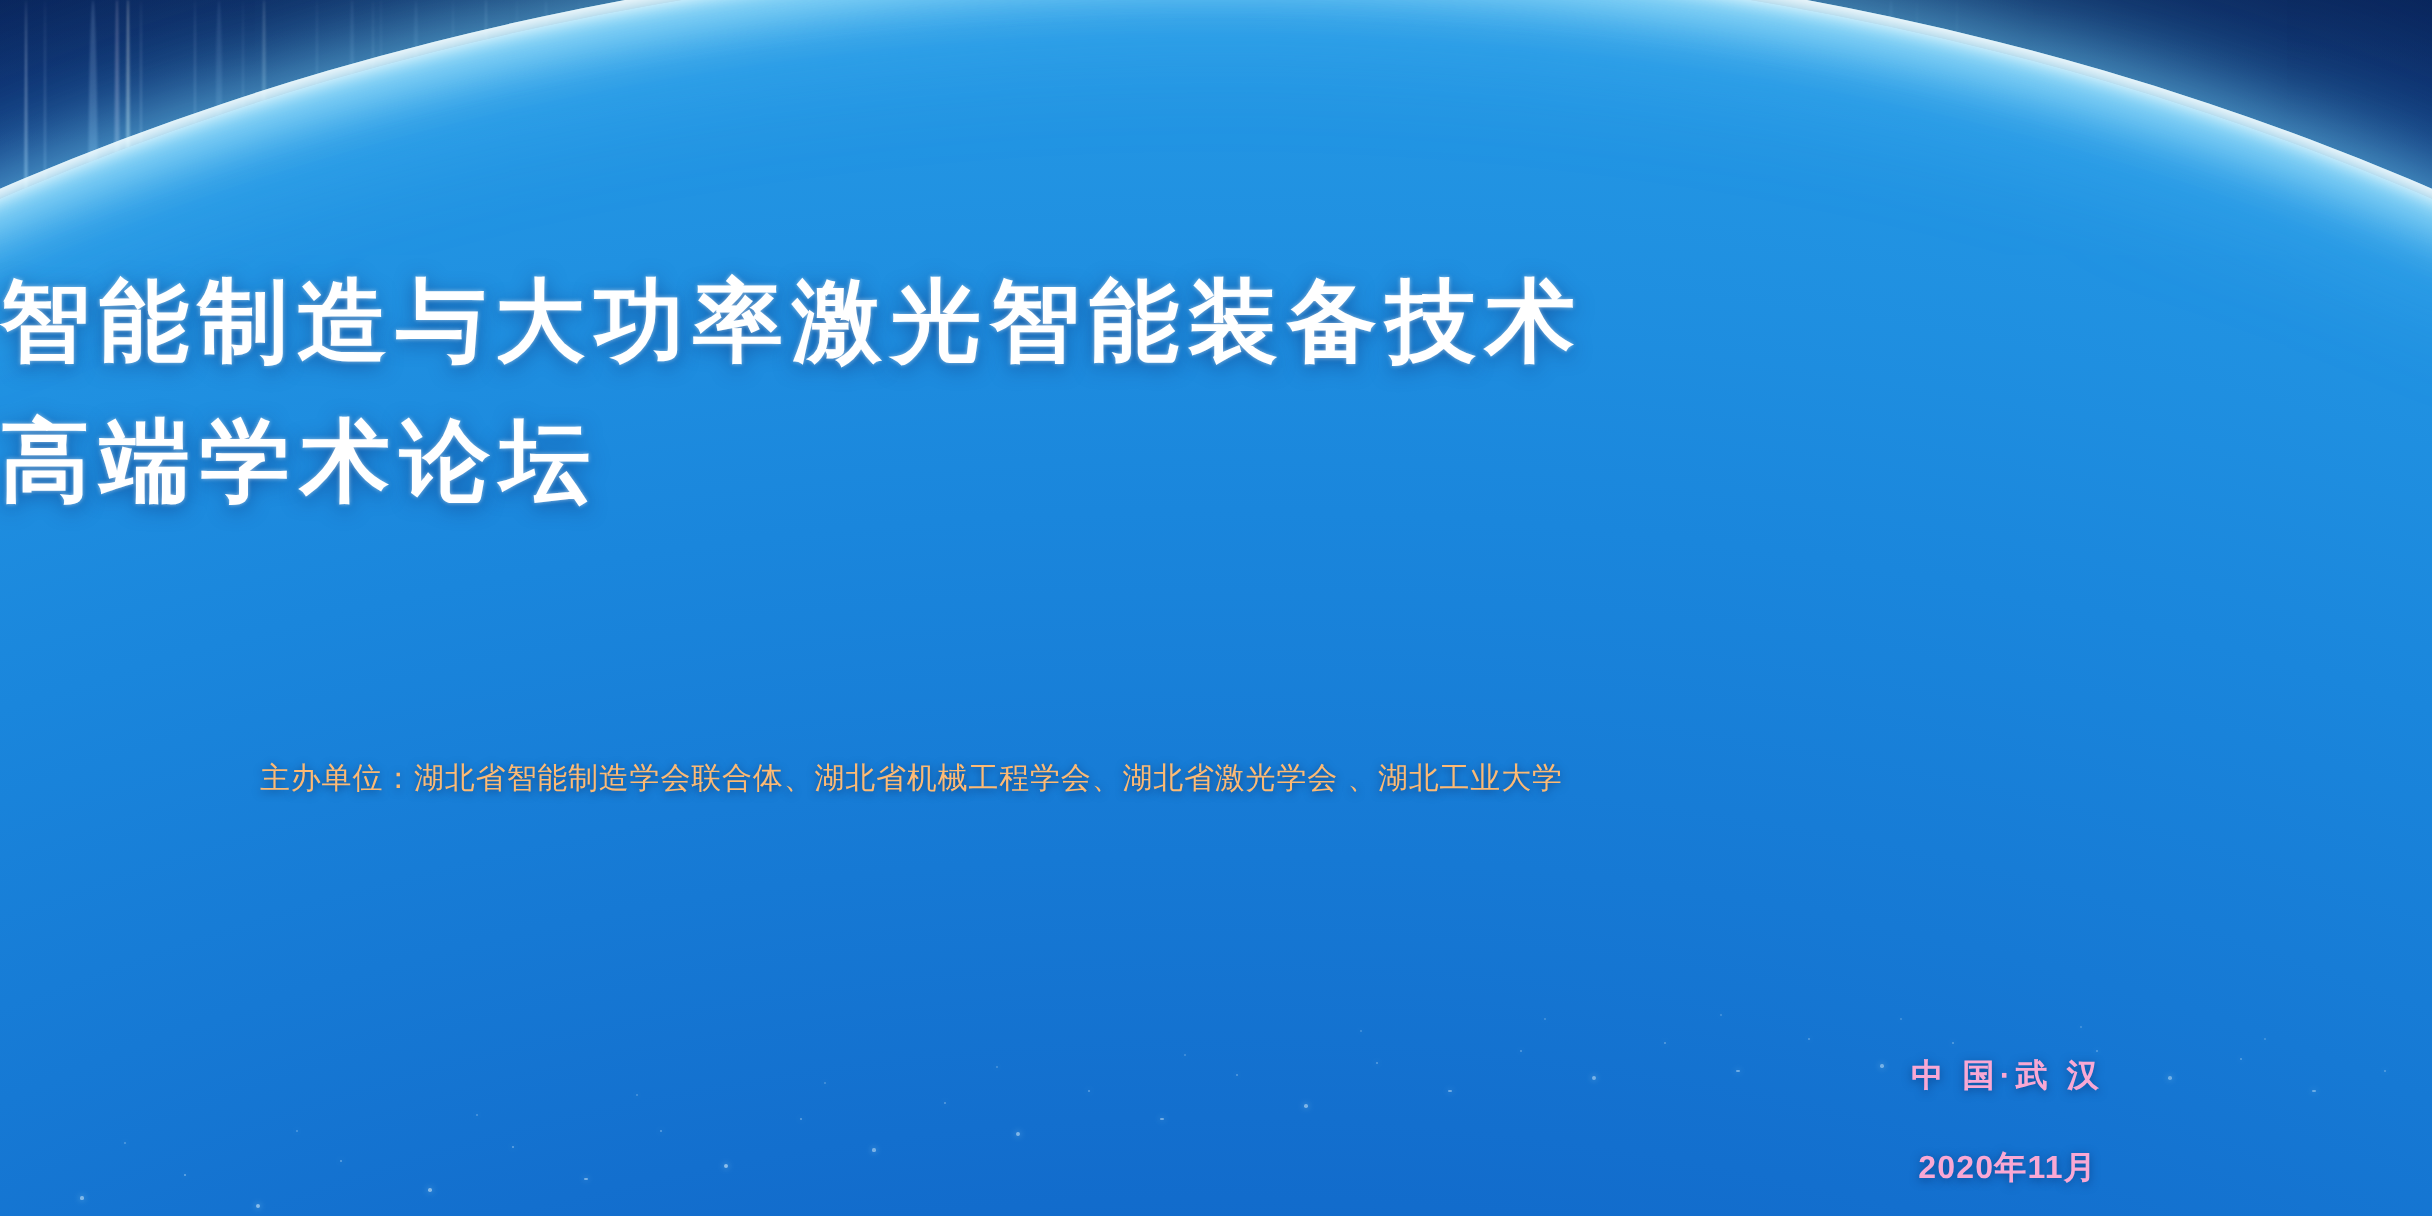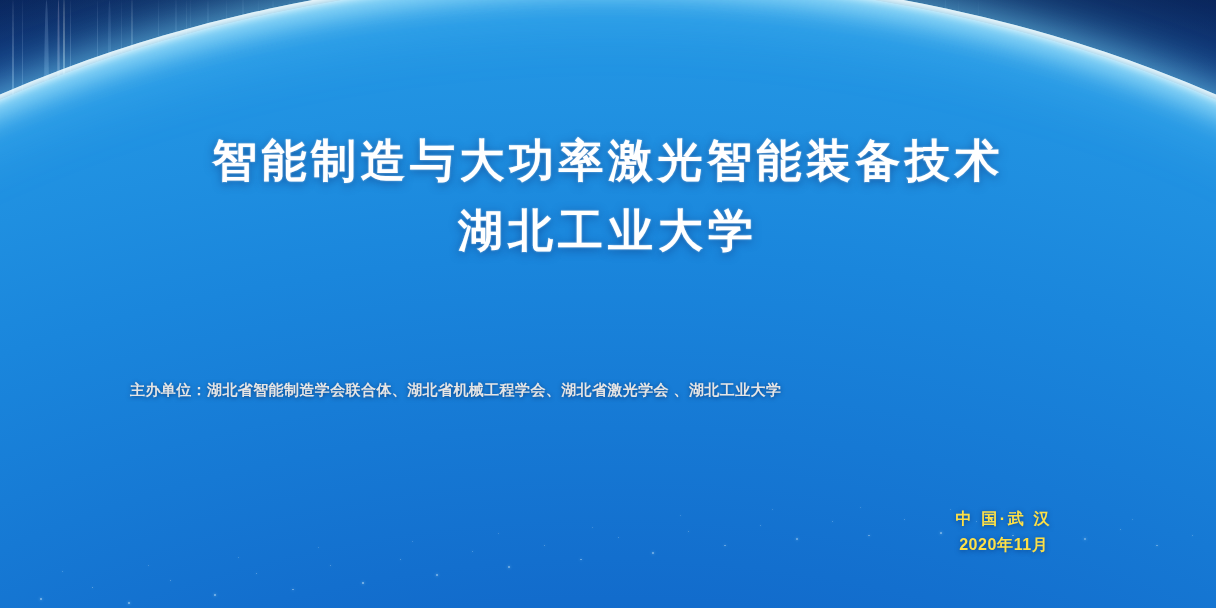--- a/index.html
+++ b/index.html
@@ -135,21 +135,20 @@
   }
 
   
   .content { position: absolute; inset: 0; }
 
   .title-block {
     position: absolute;
     left: 0;
     right: 0;
     top: 126px;
-    text-align: center;
   }
   .title-line {
     color: #ffffff;
     font-size: 45px;
     font-weight: bold;
     letter-spacing: 4.5px;
     line-height: 70px;
     text-shadow:
       0 0 2px rgba(255,255,255,0.55),
       0 2px 10px rgba(10,40,110,0.55);
@@ -158,43 +157,44 @@
   .title-line.second {
     letter-spacing: 5px;
   }
 
   .org-block {
     position: absolute;
     left: 130px;
     top: 372px;
   }
   .org-line {
-    color: #e5e5e5;
+    color: #fdba74;
     font-size: 15px;
-    font-weight: bold;
+    font-weight: normal;
     letter-spacing: 0.4px;
     line-height: 35px;
     white-space: nowrap;
     text-shadow: 0 1px 4px rgba(6,30,80,0.6);
   }
 
   .venue-block {
     position: absolute;
     right: 164px;
     top: 506px;
     text-align: center;
   }
   .venue-line {
-    color: #fde047;
+    color: #f9a8d4;
     font-size: 16px;
     font-weight: bold;
     letter-spacing: 2.6px;
     line-height: 26px;
     white-space: nowrap;
     text-shadow: 0 1px 5px rgba(6,40,100,0.55);
+    margin-top: 20px;
   }
   .venue-line.date {
     letter-spacing: 0.6px;
     font-size: 16px;
   }
 </style>
 </head>
 <body>
 
 <div id="banner">
@@ -320,21 +320,21 @@
       <div class="dot" style="left: 860px; bottom: 100px; width: 1.1px; height: 1.1px; opacity: 0.26;"></div>
       <div class="dot" style="left: 950px; bottom: 98px; width: 1.1px; height: 1.1px; opacity: 0.26;"></div>
       <div class="dot" style="left: 1040px; bottom: 94px; width: 1.1px; height: 1.1px; opacity: 0.26;"></div>
       <div class="dot" style="left: 1132px; bottom: 88px; width: 1.1px; height: 1.1px; opacity: 0.26;"></div>
     </div>
 
   <div class="content">
 
     <div class="title-block">
       <div class="title-line">智能制造与大功率激光智能装备技术</div>
-      <div class="title-line second">湖北工业大学</div>
+      <div class="title-line second">高端学术论坛</div>
     </div>
 
     <div class="org-block">
       <div class="org-line">主办单位：湖北省智能制造学会联合体、湖北省机械工程学会、湖北省激光学会 、湖北工业大学</div>
     </div>
 
     <div class="venue-block">
       <div class="venue-line">中 国·武 汉</div>
       <div class="venue-line date">2020年11月</div>
     </div>

